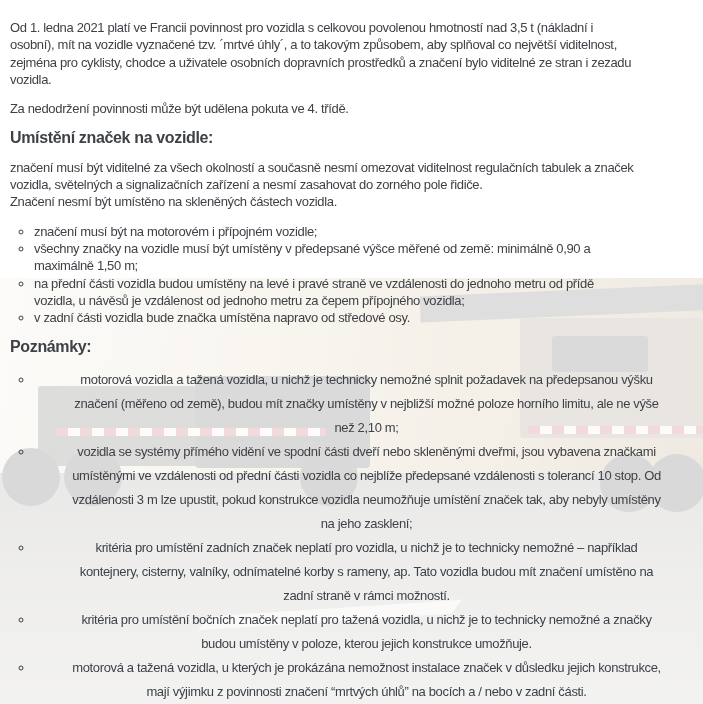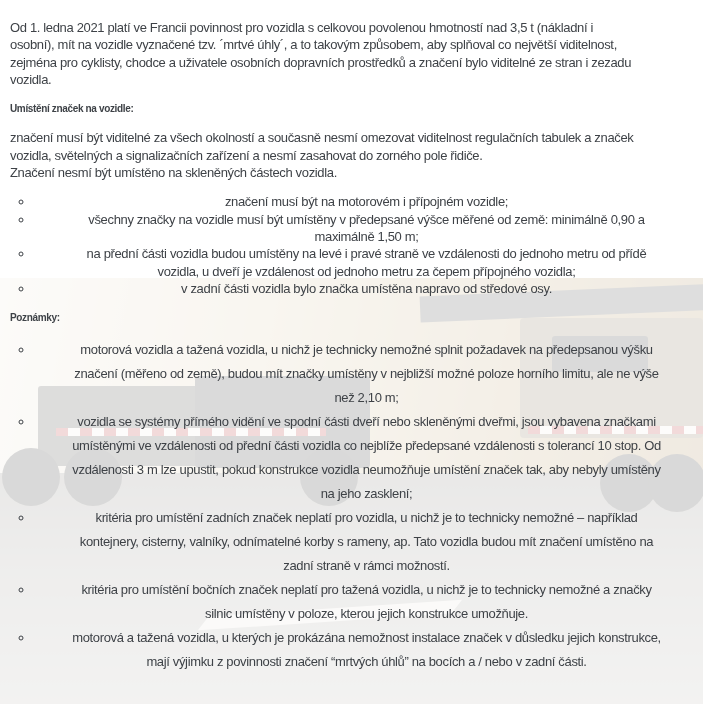--- a/index.html
+++ b/index.html
@@ -70,33 +70,33 @@
     padding:7px 4px 0 10px;
     font-size:13px;
     letter-spacing:-0.35px;
     line-height:17.3px;
   }
   .content p{
     margin:12px 0 12px 0;
     white-space:pre-line;
   }
   .content h2{
-    font-size:10px;
+    font-size:16px;
     font-weight:700;
     margin:0 0 12px 0;
     line-height:17.3px;
   }
   .content h2.notes-heading{}
   .content ul{
     margin:0 0 12px 0;
     padding:0 0 0 24px;
     list-style-type:circle;
   }
   .content ul li{white-space:pre-line;}
-  ul.placement-list{line-height:17.3px;text-align:center;}
+  ul.placement-list{line-height:17.3px;}
   ul.notes-list{line-height:24px;margin-bottom:0;text-align:center;}
 </style>
 </head>
 <body>
 
 <div class="photo" aria-hidden="true">
   <div class="sky"></div>
   <div class="road"></div>
   <div class="band-top-right"></div>
   <div class="trailer-left"></div>
@@ -111,45 +111,46 @@
   <div class="wheel w4"></div>
   <div class="wheel w5"></div>
   <div class="lane"></div>
 </div>
 
 <div class="content">
   <p>Od 1. ledna 2021 platí ve Francii povinnost pro vozidla s celkovou povolenou hmotností nad 3,5 t (nákladní i
 osobní), mít na vozidle vyznačené tzv. ´mrtvé úhly´, a to takovým způsobem, aby splňoval co největší viditelnost,
 zejména pro cyklisty, chodce a uživatele osobních dopravních prostředků a značení bylo viditelné ze stran i zezadu
 vozidla.</p>
+  <p>Za nedodržení povinnosti může být udělena pokuta ve 4. třídě.</p>
 
   <h2>Umístění značek na vozidle:</h2>
   <p>značení musí být viditelné za všech okolností a současně nesmí omezovat viditelnost regulačních tabulek a značek
 vozidla, světelných a signalizačních zařízení a nesmí zasahovat do zorného pole řidiče.
 Značení nesmí být umístěno na skleněných částech vozidla.</p>
 
   <ul class="placement-list">
       <li>značení musí být na motorovém i přípojném vozidle;</li>
       <li>všechny značky na vozidle musí být umístěny v předepsané výšce měřené od země: minimálně 0,90 a
 maximálně 1,50 m;</li>
       <li>na přední části vozidla budou umístěny na levé i pravé straně ve vzdálenosti do jednoho metru od přídě
-vozidla, u dveří je vzdálenost od jednoho metru za čepem přípojného vozidla;</li>
-      <li>v zadní části vozidla bylo značka umístěna napravo od středové osy.</li>
+vozidla, u návěsů je vzdálenost od jednoho metru za čepem přípojného vozidla;</li>
+      <li>v zadní části vozidla bude značka umístěna napravo od středové osy.</li>
     </ul>
 
   <h2 class="notes-heading">Poznámky:</h2>
   <ul class="notes-list">
       <li>motorová vozidla a tažená vozidla, u nichž je technicky nemožné splnit požadavek na předepsanou výšku
 značení (měřeno od země), budou mít značky umístěny v nejbližší možné poloze horního limitu, ale ne výše
 než 2,10 m;</li>
       <li>vozidla se systémy přímého vidění ve spodní části dveří nebo skleněnými dveřmi, jsou vybavena značkami
 umístěnými ve vzdálenosti od přední části vozidla co nejblíže předepsané vzdálenosti s tolerancí 10 stop. Od
 vzdálenosti 3 m lze upustit, pokud konstrukce vozidla neumožňuje umístění značek tak, aby nebyly umístěny
 na jeho zasklení;</li>
       <li>kritéria pro umístění zadních značek neplatí pro vozidla, u nichž je to technicky nemožné – například
 kontejnery, cisterny, valníky, odnímatelné korby s rameny, ap. Tato vozidla budou mít značení umístěno na
 zadní straně v rámci možností.</li>
       <li>kritéria pro umístění bočních značek neplatí pro tažená vozidla, u nichž je to technicky nemožné a značky
-silnic umístěny v poloze, kterou jejich konstrukce umožňuje.</li>
+budou umístěny v poloze, kterou jejich konstrukce umožňuje.</li>
       <li>motorová a tažená vozidla, u kterých je prokázána nemožnost instalace značek v důsledku jejich konstrukce,
 mají výjimku z povinnosti značení “mrtvých úhlů” na bocích a / nebo v zadní části.</li>
     </ul>
 </div>
 
 </body></html>

